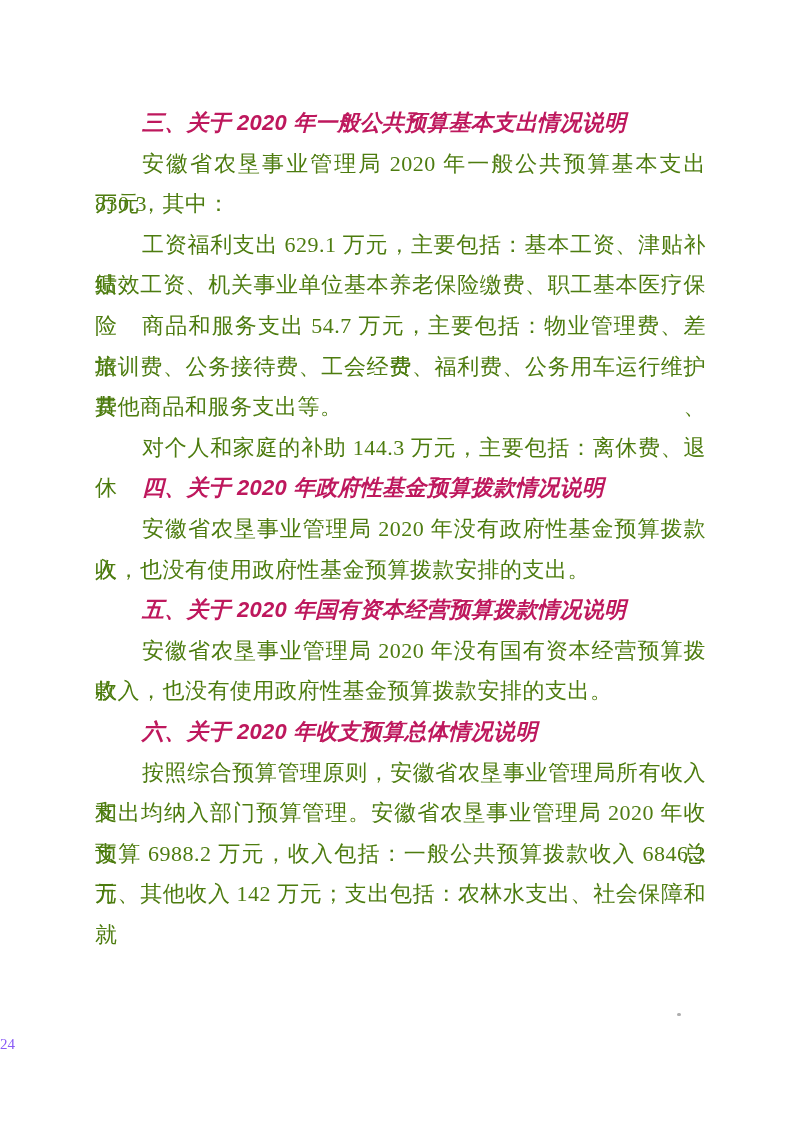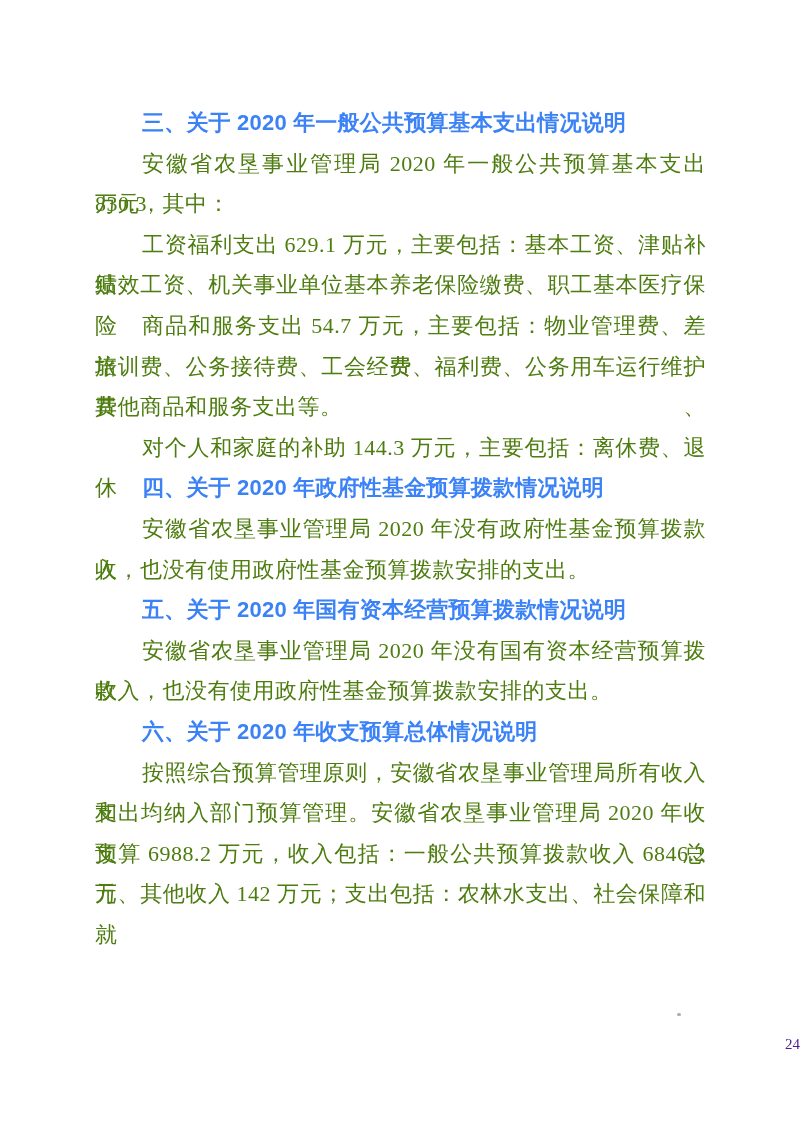--- a/index.html
+++ b/index.html
@@ -33,34 +33,35 @@
   .line.justify {
     text-align: justify;
     text-align-last: justify;
   }
   .line.indent {
     text-indent: 47px;
   }
   .line.heading {
     font-family: "Liberation Sans", sans-serif;
     font-weight: bold;
-    color: #3b82f6;
+    color: #be185d;
     letter-spacing: 0.2px;
+    font-style: italic;
   }
   .page-number {
     position: absolute;
     top: 1032px;
     left: 0;
     width: 800px;
     height: 24px;
     line-height: 24px;
-    text-align: right;
+    text-align: left;
     font-size: 15px;
     font-family: "Liberation Serif", serif;
-    color: #4c1d95;
+    color: #8b5cf6;
   }
   .scan-artifact-dot {
     position: absolute;
     left: 677px;
     top: 1013px;
     width: 4px;
     height: 3px;
     background: #9a9a9a;
     border-radius: 2px;
     opacity: 0.8;

